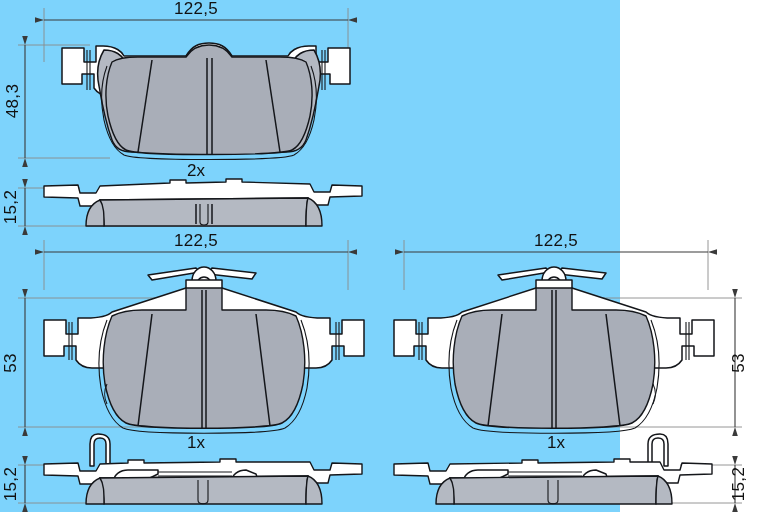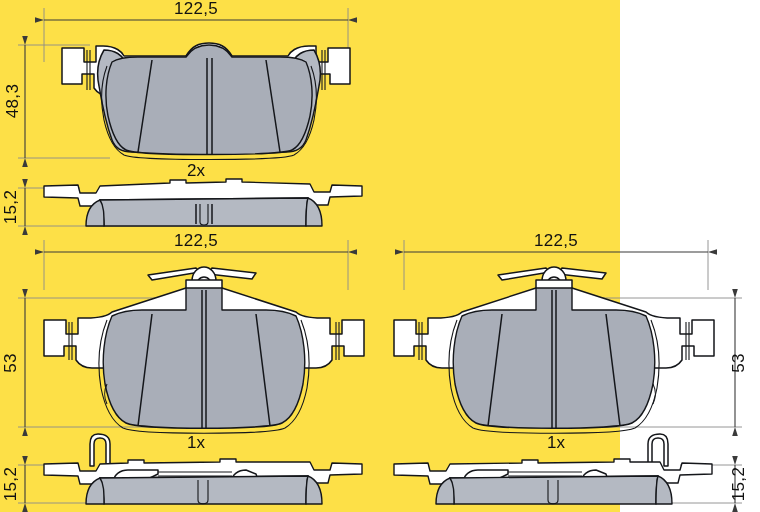--- a/index.html
+++ b/index.html
@@ -10,21 +10,21 @@
   body {
     width: 760px;
     height: 512px;
     font-family: "Liberation Sans", sans-serif;
     overflow: hidden;
   }
   #root {
     position: relative;
     width: 620px;
     height: 512px;
-    background: #fde047;
+    background: #7dd3fc;
     text-decoration: underline;
   }
   svg.drawing {
     display: block;
     width: 760px;
     height: 512px;
   }
   .dim-text {
     font-family: "Liberation Sans", sans-serif;
     font-size: 17px;

